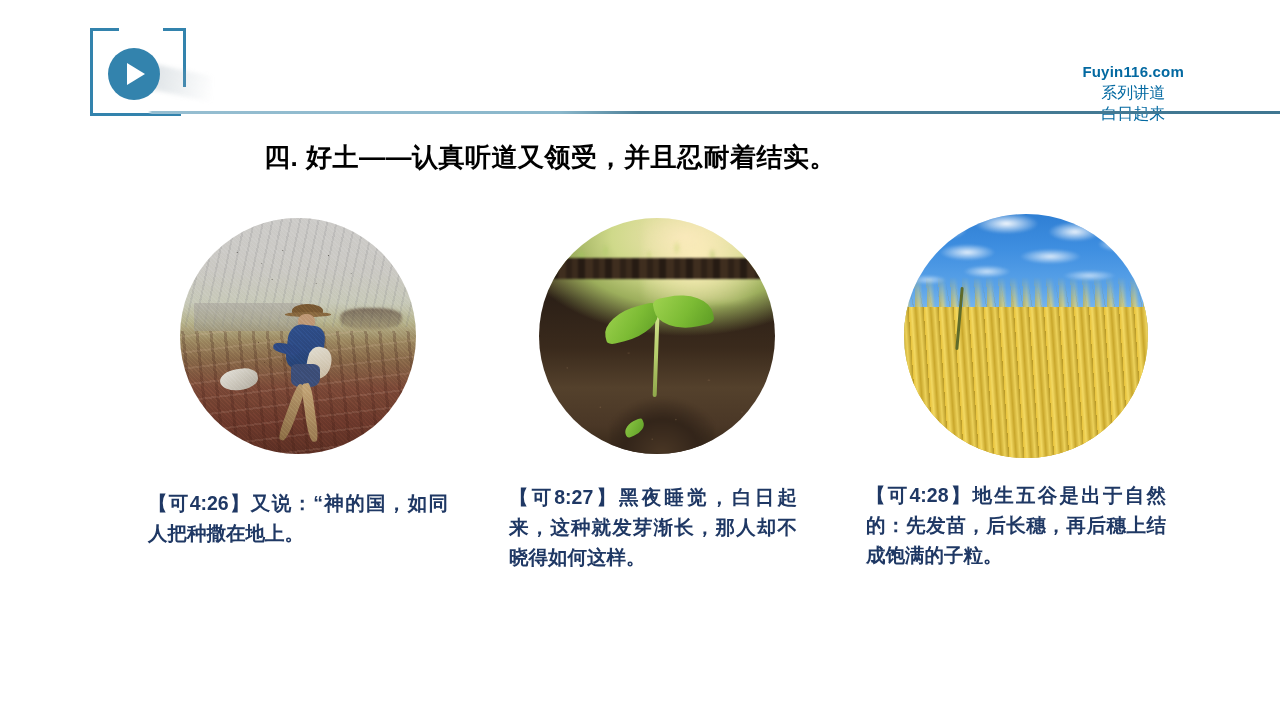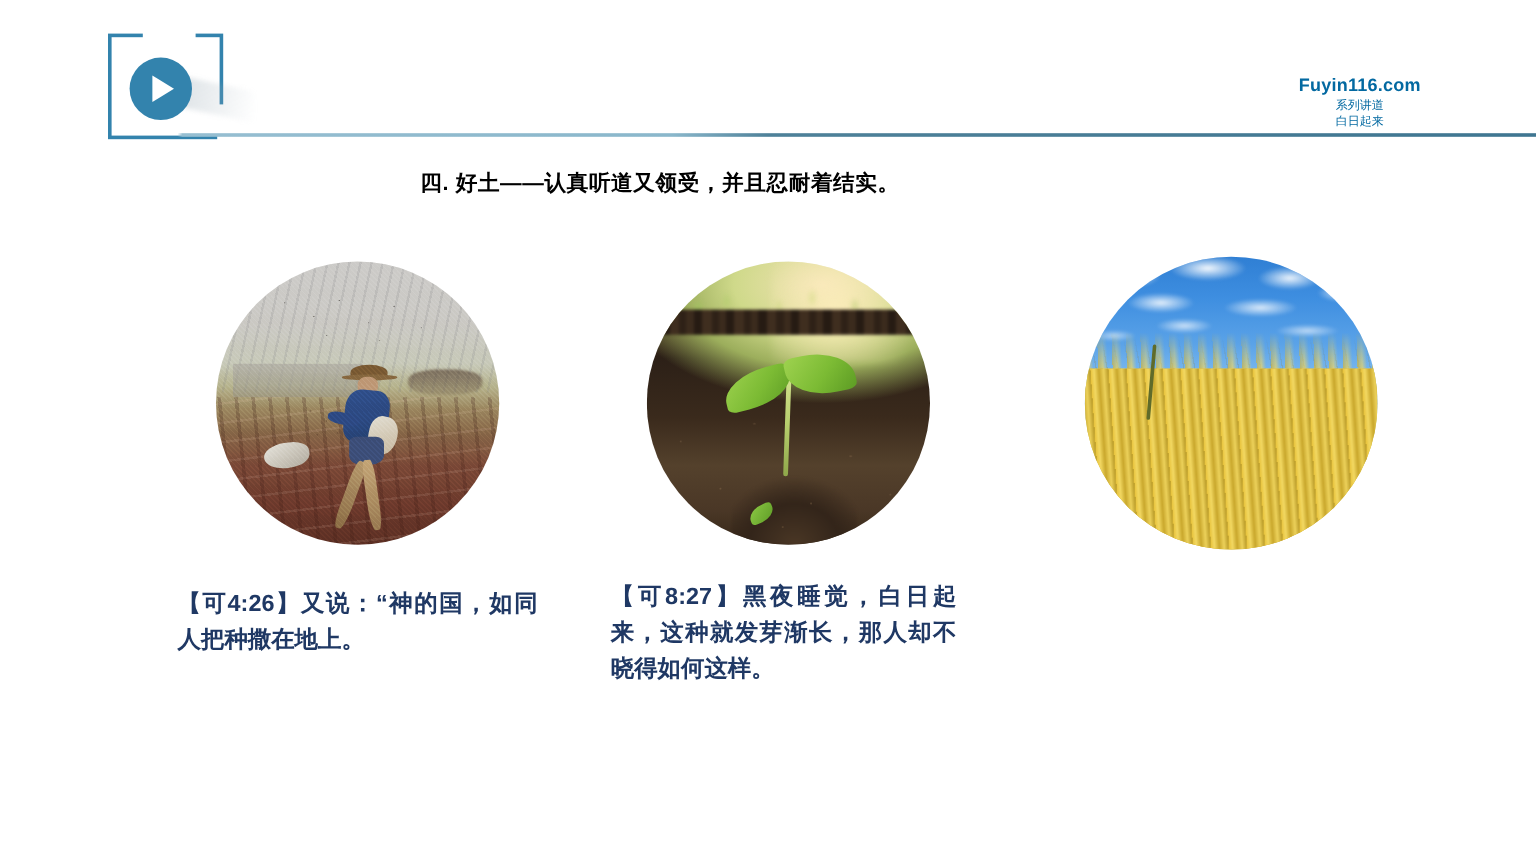--- a/index.html
+++ b/index.html
@@ -111,21 +111,21 @@
     color: #0369a1;
     line-height: 1.32;
     margin-top: 40px;
   }
   .brand-domain {
     font-size: 15px;
     font-weight: bold;
     letter-spacing: 0.2px;
   }
   .brand-line {
-    font-size: 10px;
+    font-size: 16px;
   }
 
   .header-rule {
     position: absolute;
     left: 0;
     top: 111px;
     width: 1280px;
     height: 3px;
     background: linear-gradient(90deg,
         rgba(255,255,255,0) 0px,
@@ -144,21 +144,21 @@
         #3f7691 1280px);
   }
 
   
   .subtitle {
     position: absolute;
     left: 0;
     top: 140px;
     width: 1100px;
     text-align: center;
-    font-size: 18px;
+    font-size: 26px;
     font-weight: bold;
     color: #000000;
     letter-spacing: 0.5px;
   }
 
   
   .cards {
     position: absolute;
     left: 0;
     top: 218px;
@@ -564,15 +564,16 @@
   </div>
 
   <div class="card card-3">
     <div class="circle-img img-wheat">
       <div class="clouds"></div>
       <div class="awns"></div>
       <div class="wheat-top"></div>
       <div class="wheat"></div>
       <div class="tall-stalk"></div>
     </div>
+    <div class="caption">【可4:28】地生五谷是出于自然的：先发苗，后长穗，再后穗上结成饱满的子粒。</div>
   </div>
 
 </div>
 
 </body></html>

